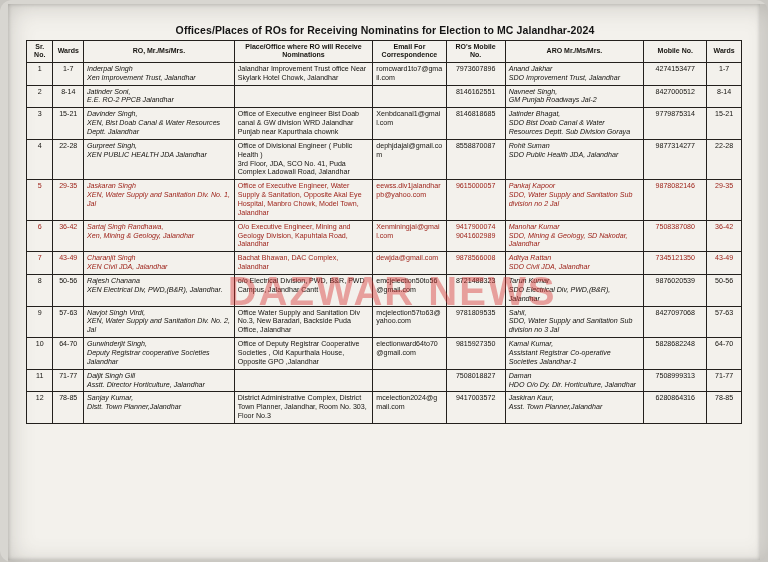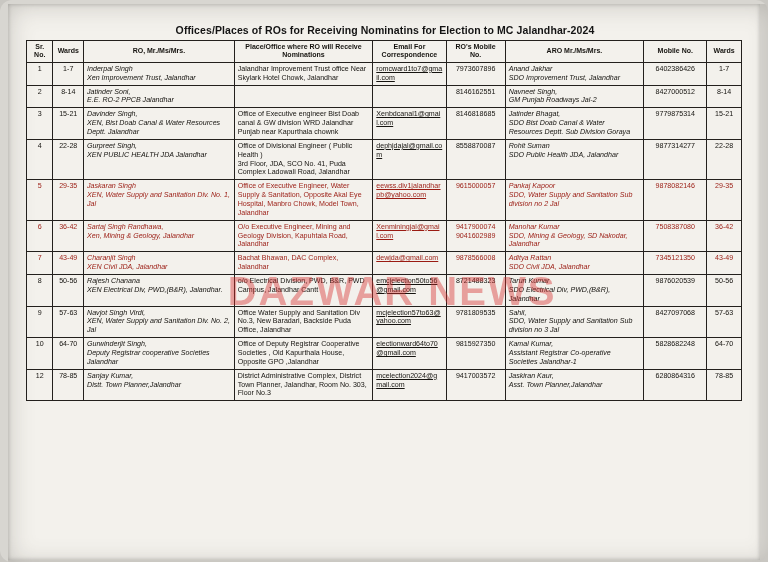--- a/index.html
+++ b/index.html
@@ -68,21 +68,21 @@
     text-align: center;
     vertical-align: middle;
     font-size: 7.4px;
   }
   td.name {
     color: #15130f;
     font-style: italic;
   }
   .redrow td { color: #9a1b12 !important; }
   .redrow td.c { color: #9a1b12 !important; }
-  .mailcol { word-break: break-all; font-size: 6.9px; text-decoration: underline; }
+  .mailcol { word-break: break-all; font-size: 6.9px; }
   
   col.c-sr    { width: 26px; }
   col.c-ward  { width: 30px; }
   col.c-ro    { width: 148px; }
   col.c-place { width: 136px; }
   col.c-mail  { width: 72px; }
   col.c-mob   { width: 58px; }
   col.c-aro   { width: 136px; }
   col.c-mob2  { width: 62px; }
   col.c-ward2 { width: 34px; }
@@ -149,21 +149,21 @@
       </thead>
       <tbody>
           <tr>
             <td class="c">1</td>
             <td class="c">1-7</td>
             <td class="name">Inderpal Singh<br>Xen Improvement Trust, Jalandhar</td>
             <td class="">Jalandhar Improvement Trust office Near Skylark Hotel Chowk, Jalandhar</td>
             <td class="mailcol">romcward1to7@gmail.com</td>
             <td class="c">7973607896</td>
             <td class="name">Anand Jakhar<br>SDO Improvement Trust, Jalandhar</td>
-            <td class="c">6402386426</td>
+            <td class="c">4274153477</td>
             <td class="c">1-7</td>
           </tr>
           <tr>
             <td class="c">2</td>
             <td class="c">8-14</td>
             <td class="name">Jatinder Soni,<br>E.E. RO-2 PPCB Jalandhar</td>
             <td class=""></td>
             <td class="mailcol"></td>
             <td class="c">8146162551</td>
             <td class="name">Navneet Singh,<br>GM Punjab Roadways Jal-2</td>
@@ -252,20 +252,31 @@
             <td class="c">64-70</td>
             <td class="name">Gurwinderjit Singh,<br>Deputy Registrar cooperative Societies Jalandhar</td>
             <td class="">Office of Deputy Registrar Cooperative Societies , Old Kapurthala House, Opposite GPO ,Jalandhar</td>
             <td class="mailcol">electionward64to70@gmail.com</td>
             <td class="c">9815927350</td>
             <td class="name">Kamal Kumar,<br>Assistant Registrar  Co-operative Societies Jalandhar-1</td>
             <td class="c">5828682248</td>
             <td class="c">64-70</td>
           </tr>
           <tr>
+            <td class="c">11</td>
+            <td class="c">71-77</td>
+            <td class="name">Daljit Singh Gill<br>Asstt. Director Horticulture, Jalandhar</td>
+            <td class=""></td>
+            <td class="mailcol"></td>
+            <td class="c">7508018827</td>
+            <td class="name">Daman<br>HDO O/o Dy. Dir. Horticulture, Jalandhar</td>
+            <td class="c">7508999313</td>
+            <td class="c">71-77</td>
+          </tr>
+          <tr>
             <td class="c">12</td>
             <td class="c">78-85</td>
             <td class="name">Sanjay Kumar,<br>Distt. Town Planner,Jalandhar</td>
             <td class="">District Administrative Complex, District Town Planner, Jalandhar, Room No. 303, Floor No.3</td>
             <td class="mailcol">mcelection2024@gmail.com</td>
             <td class="c">9417003572</td>
             <td class="name">Jaskiran Kaur,<br>Asst. Town Planner,Jalandhar</td>
             <td class="c">6280864316</td>
             <td class="c">78-85</td>
           </tr>

